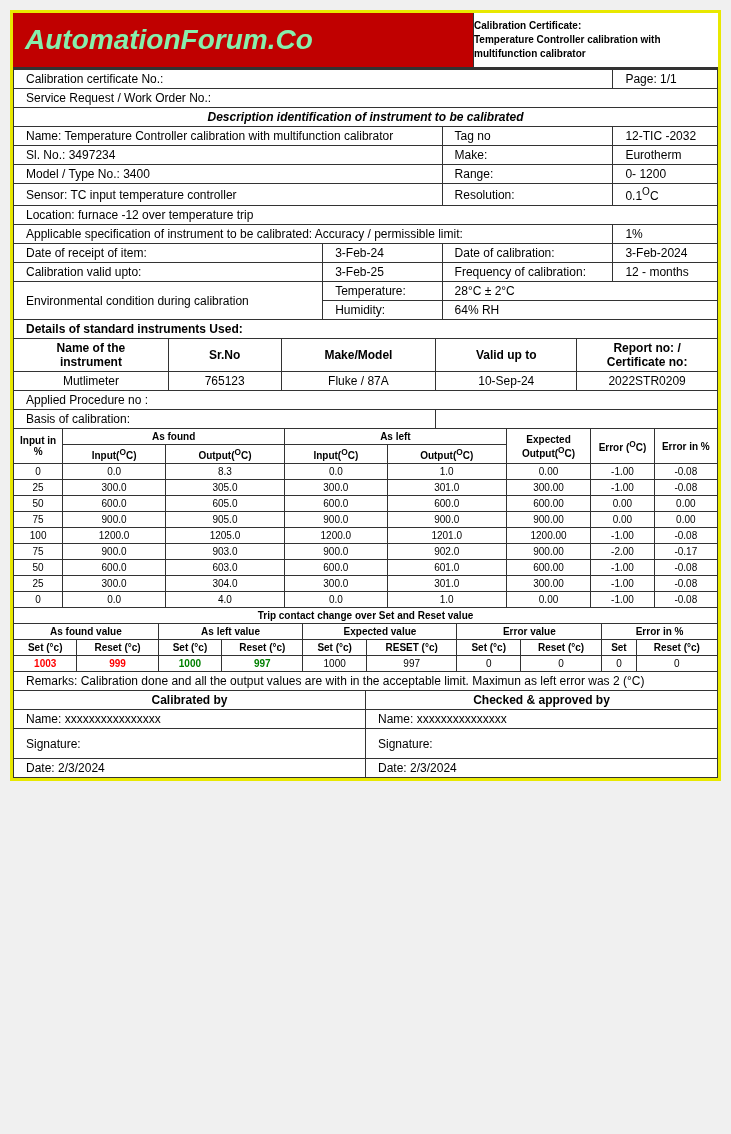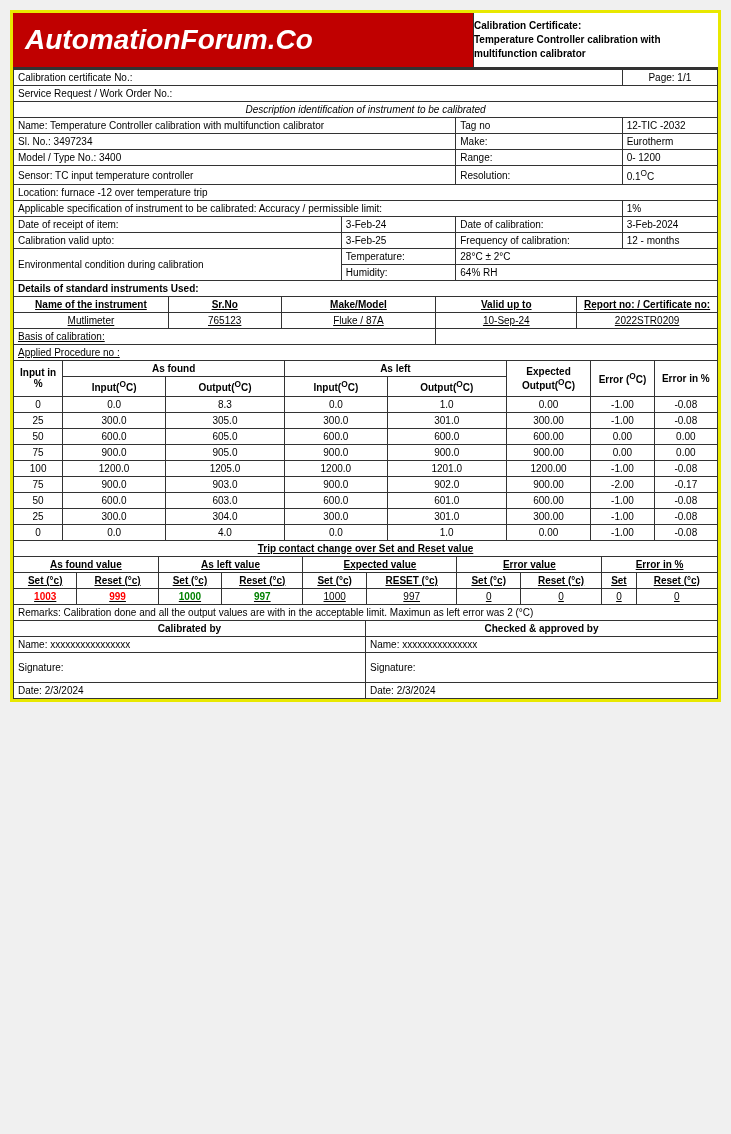--- a/index.html
+++ b/index.html
@@ -18,21 +18,21 @@
       border: 3px solid #e8e800;
       padding: 0;
     }
     .header {
       display: flex;
       align-items: stretch;
       border-bottom: 2px solid #333;
     }
     .header-logo {
       background: #c00000;
-      color: #ffffff;
+      color: #86efac;
       font-size: 28px;
       font-weight: bold;
       font-style: italic;
       padding: 10px 12px;
       flex: 0 0 auto;
       display: flex;
       align-items: center;
       width: 460px;
     }
     .header-right {
@@ -42,27 +42,27 @@
       border-left: 1px solid #333;
       font-weight: bold;
       line-height: 1.4;
     }
     table.main-table {
       width: 100%;
       border-collapse: collapse;
     }
     table.main-table td, table.main-table th {
       border: 1px solid #333;
-      padding: 2px 4px;
+      padding: 2px 12px;
       vertical-align: middle;
-      font-size: 10px;
+      font-size: 12px;
     }
     .section-title {
       text-align: center;
-      font-weight: normal;
+      font-weight: bold;
       font-style: italic;
       font-size: 12px;
       background: white;
     }
     .bold { font-weight: bold; }
     .center { text-align: center; }
     .red { color: red; }
     .green { color: green; }
     table.calibration-table {
       width: 100%;
@@ -99,21 +99,21 @@
       <div>Calibration Certificate:</div>
       <div>Temperature Controller calibration with multifunction calibrator</div>
     </div>
   </div>
 
   <table class="main-table">
 
     <tbody>
         <tr>
       <td colspan="3">Calibration certificate No.:</td>
-      <td style="text-align:center;">Page: 1/1</td>
+      <td style="text-align:left;">Page: 1/1</td>
     </tr>
 
     <tr>
       <td colspan="4">Service Request / Work Order No.:</td>
     </tr>
 
     <tr>
       <td colspan="4" class="section-title">Description identification of instrument to be calibrated</td>
     </tr>
 
@@ -173,42 +173,42 @@
       <td>Humidity:</td>
       <td colspan="2">64% RH</td>
     </tr>
 
     <tr>
       <td colspan="4" class="bold">Details of standard instruments Used:</td>
     </tr>
   </tbody>
     </table>
 
-  <table class="main-table" style="margin-top:-1px;text-decoration:underline;">
+  <table class="main-table" style="margin-top:-1px;">
     <tbody>
         <tr>
       <th style="width:22%">Name of the instrument</th>
       <th style="width:16%">Sr.No</th>
       <th style="width:22%">Make/Model</th>
       <th style="width:20%">Valid up to</th>
       <th style="width:20%">Report no: / Certificate no:</th>
     </tr>
     <tr>
       <td class="center">Mutlimeter</td>
       <td class="center">765123</td>
       <td class="center">Fluke / 87A</td>
       <td class="center">10-Sep-24</td>
       <td class="center">2022STR0209</td>
     </tr>
     <tr>
+      <td colspan="5">Applied Procedure no  :</td>
+    </tr>
+    <tr>
       <td colspan="3">Basis of calibration:</td>
       <td colspan="2"></td>
-    </tr>
-    <tr>
-      <td colspan="5">Applied Procedure no  :</td>
     </tr>
   </tbody>
     </table>
 
   <table class="calibration-table" style="margin-top:-1px;">
     <thead>
       <tr>
         <th rowspan="2" style="width:7%">Input in %</th>
         <th colspan="2">As found</th>
         <th colspan="2">As left</th>
@@ -310,21 +310,21 @@
         <td>4.0</td>
         <td>0.0</td>
         <td>1.0</td>
         <td>0.00</td>
         <td>-1.00</td>
         <td>-0.08</td>
       </tr>
     </tbody>
   </table>
 
-  <table class="trip-table" style="margin-top:-1px;text-decoration:underline;">
+  <table class="trip-table" style="margin-top:-1px;">
     <tbody>
         <tr>
       <td colspan="10" class="bold center">Trip contact change over Set and Reset value</td>
     </tr>
     <tr>
       <th colspan="2">As found value</th>
       <th colspan="2">As left value</th>
       <th colspan="2">Expected value</th>
       <th colspan="2">Error value</th>
       <th colspan="2">Error in %</th>

